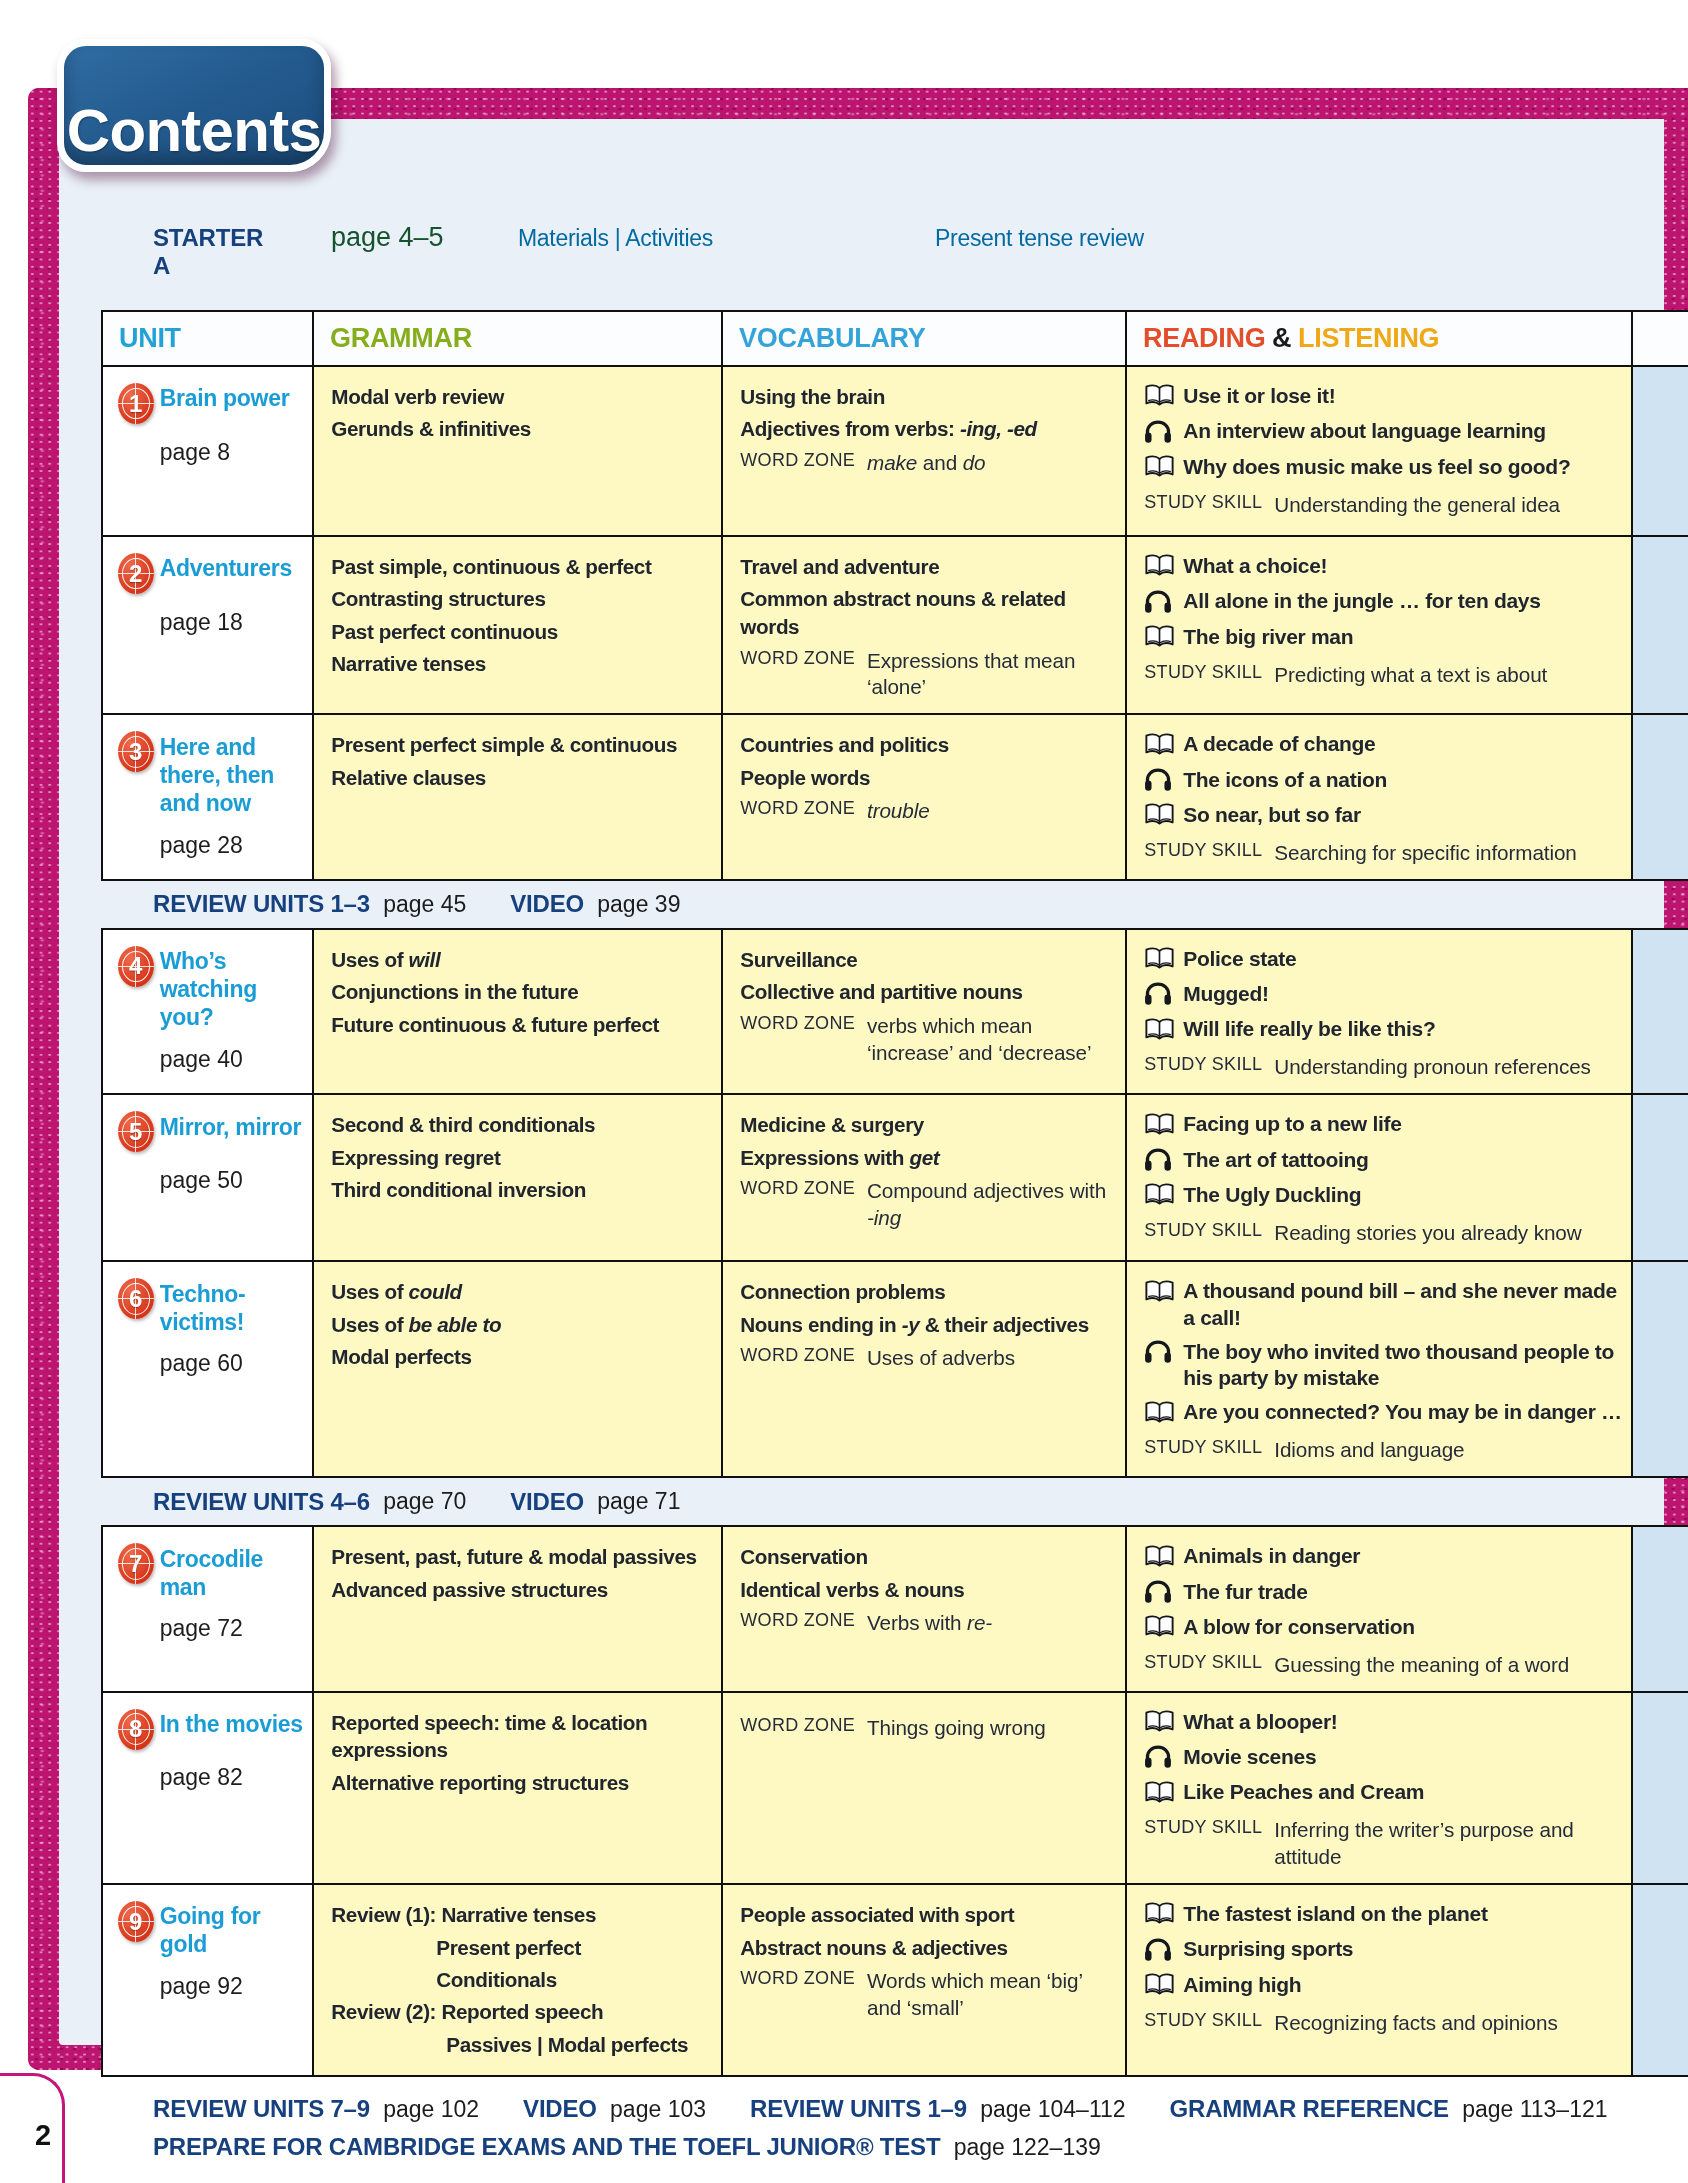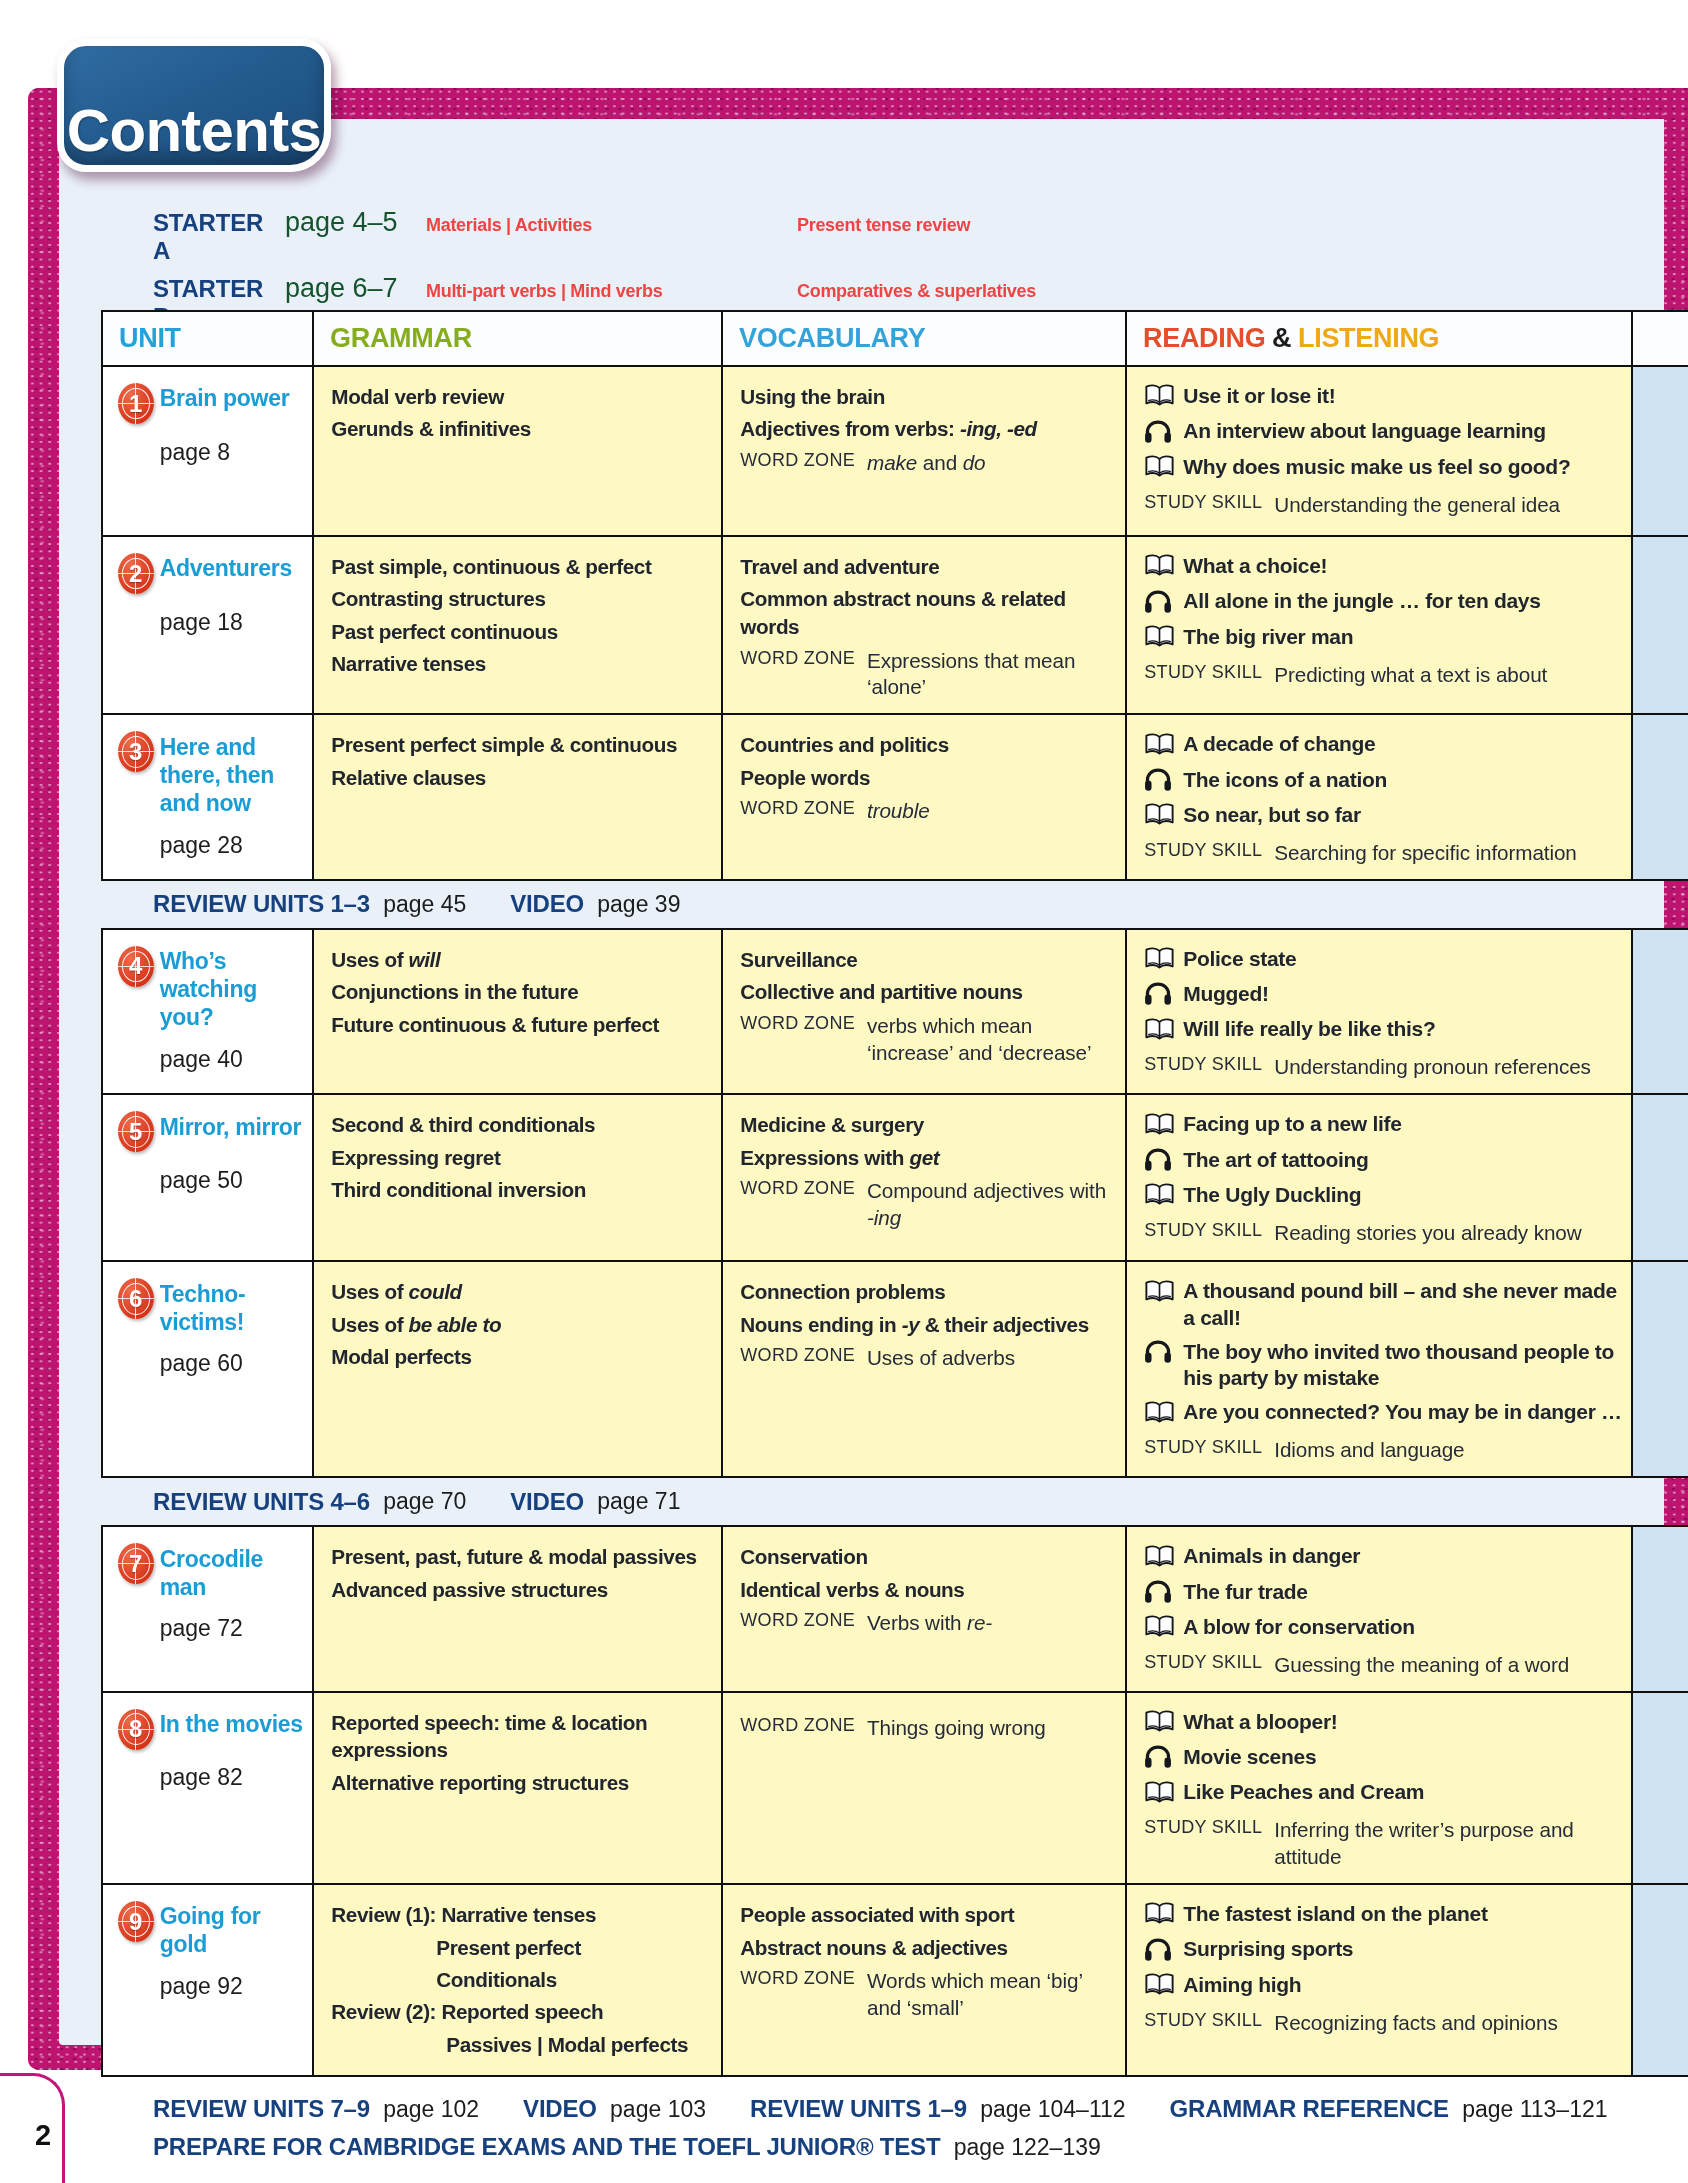--- a/index.html
+++ b/index.html
@@ -46,26 +46,26 @@
       radial-gradient(rgba(125,6,74,.7) 1.2px, transparent 1.7px);
     background-size:8.7px 7.3px,19.3px 15.3px,12.7px 10px;
     background-position:0 0,4.7px 3.3px,2px 6px;
   }
   .frame-inner{
     position:absolute;left:31px;top:31px;right:24px;bottom:25px;
     background:#e9f0f8;border-radius:4px 0 0 4px;
   }
   
   .starters{
-    position:absolute;left:153px;top:207px;width:1334px;z-index:5;
-    display:grid;grid-template-columns:132px 141px 371px auto;row-gap:8px;align-items:baseline;
+    position:absolute;left:153px;top:222px;width:1334px;z-index:5;
+    display:grid;grid-template-columns:132px 141px 371px auto;row-gap:8px;align-items:baseline;gap:46px;
   }
   .st-label{font-weight:bold;font-size:24px;color:#17417e;letter-spacing:-0.2px;}
   .st-page{font-size:27px;color:#14532d;}
-  .st-desc{font-weight:bold;font-size:18px;color:#ef4444;letter-spacing:-0.3px;}
+  .st-desc{font-weight:normal;font-size:23px;color:#0369a1;letter-spacing:-0.3px;}
   
   .toc-table{position:absolute;left:101px;top:310px;width:1591px;z-index:5;}
   .tblock{border:2.7px solid #101010;background:#cfe3f2;}
   .trow{display:grid;grid-template-columns:209px 409px 404px 506px 1fr;}
   .trow + .trow{border-top:2.7px solid #101010;}
   .cell{box-sizing:border-box;}
   .cell + .cell{border-left:2.7px solid #101010;}
   .thead .cell{background:#fcfdfe;display:flex;align-items:center;padding-left:16px;}
   .thead{min-height:53px;}
   .c-unit{background:#ffffff;padding:16px 8px 10.7px 14.7px;}

